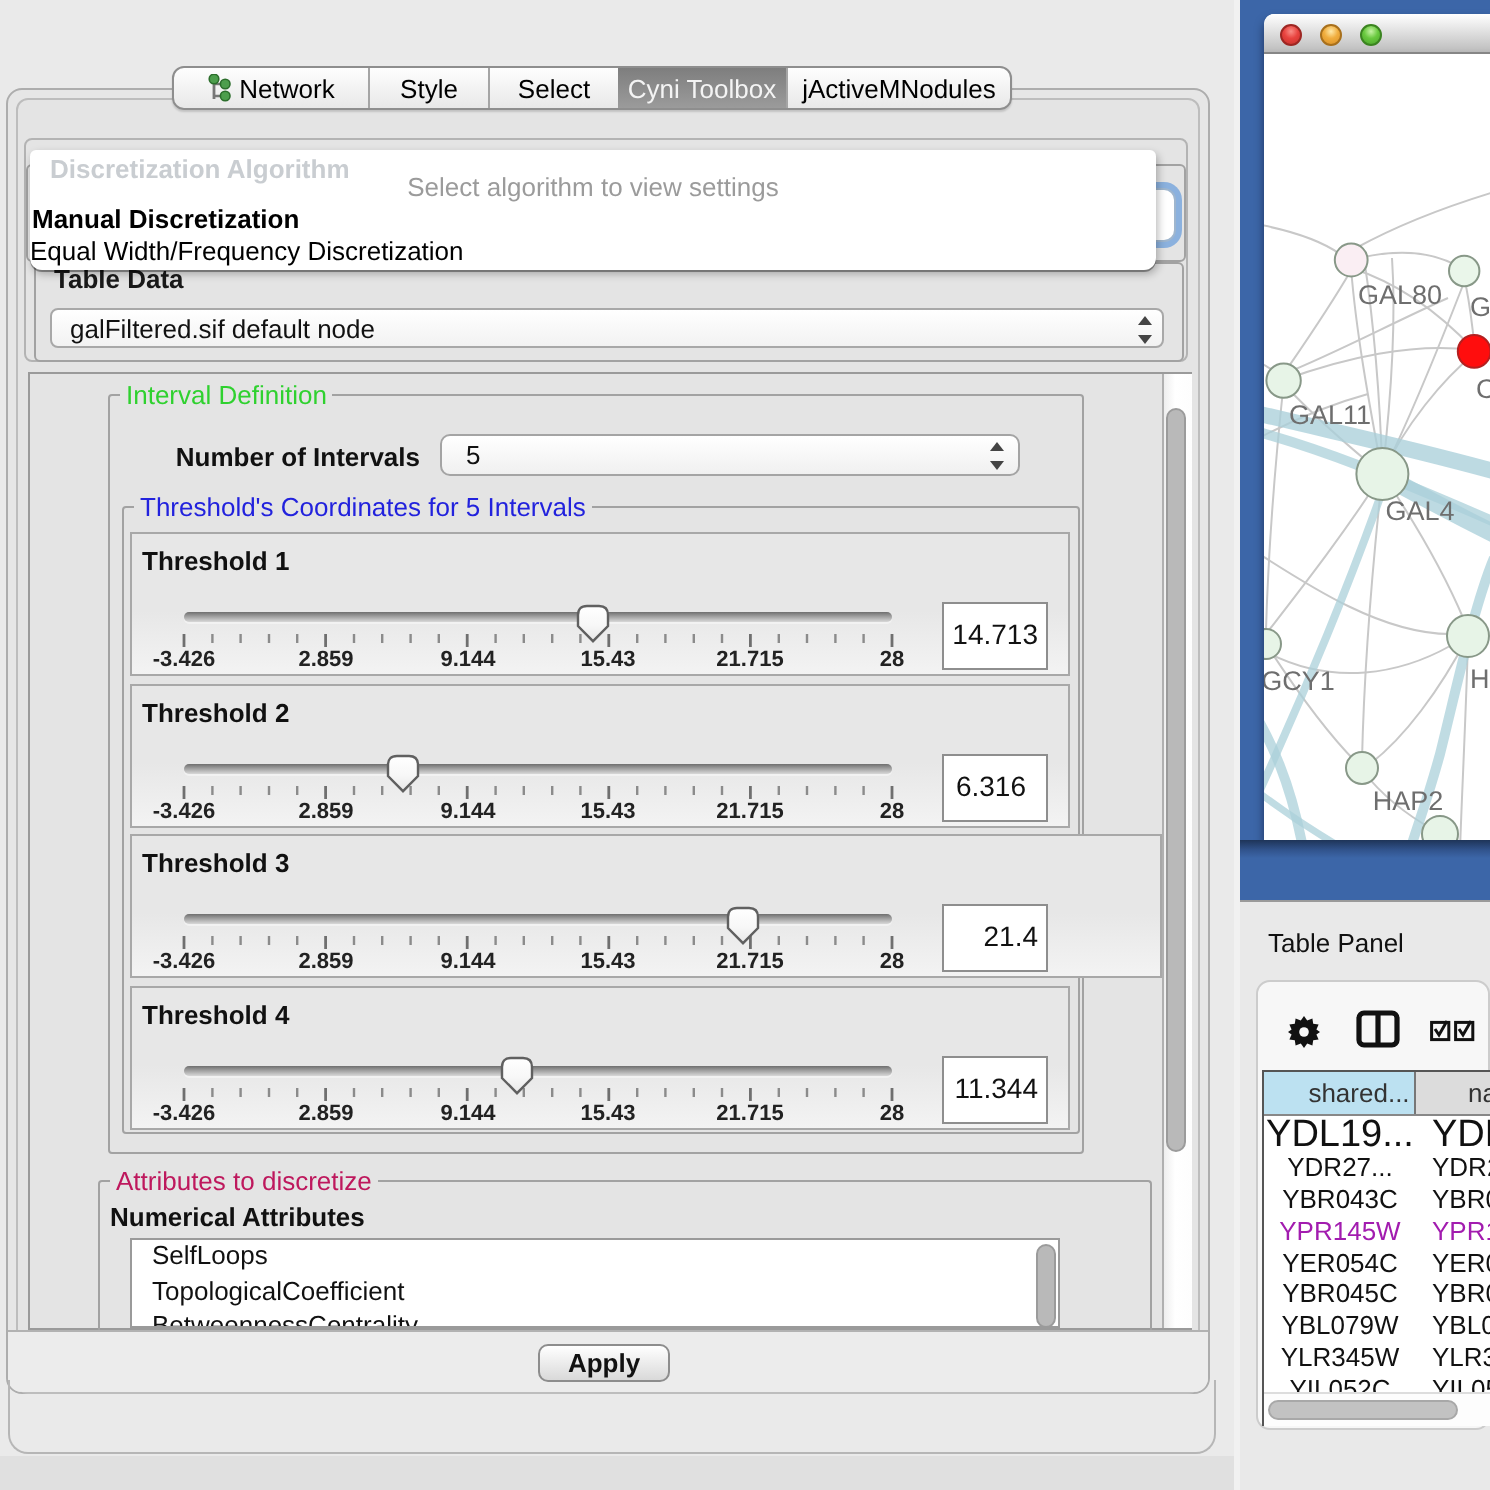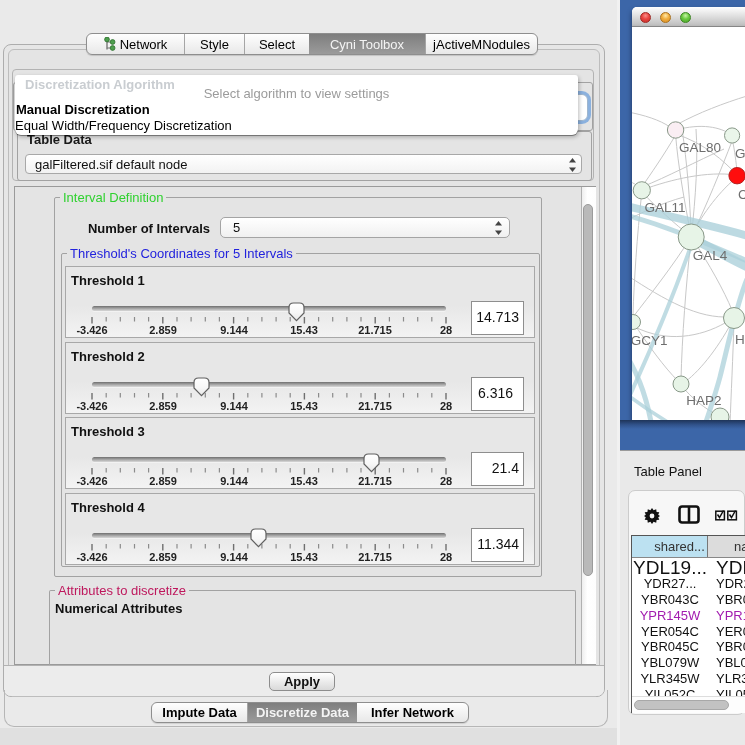--- a/index.html
+++ b/index.html
@@ -25,21 +25,21 @@
           <line x1="3" y1="5" x2="8" y2="5" stroke="#777" stroke-width="1.2"></line>
           <line x1="3" y1="11" x2="8" y2="11" stroke="#777" stroke-width="1.2"></line>
           <circle cx="3" cy="2.5" r="2.4" fill="#4d9e4d" stroke="#2c6e2c" stroke-width="0.8"></circle>
           <circle cx="8.6" cy="5" r="2.4" fill="#4d9e4d" stroke="#2c6e2c" stroke-width="0.8"></circle>
           <circle cx="8.6" cy="11" r="2.4" fill="#4d9e4d" stroke="#2c6e2c" stroke-width="0.8"></circle>
         </svg>
       <span>Network</span>
       </div>
     <div style="width:60px;display:flex;align-items:center;justify-content:center;border-right:1px solid #a5a5a5;">Style</div>
     <div style="width:64px;display:flex;align-items:center;justify-content:center;">Select</div>
-    <div style="width:116px;display:flex;align-items:center;justify-content:center;background:linear-gradient(#7e7e7e,#9b9b9b);color:#f4f4f4;">Cyni Toolbox</div>
+    <div style="width:84px;display:flex;align-items:center;justify-content:center;background:linear-gradient(#7e7e7e,#9b9b9b);color:#f4f4f4;">Cyni Toolbox</div>
     <div style="width:112px;display:flex;align-items:center;justify-content:center;border-left:1px solid #a5a5a5;">jActiveMNodules</div>
   </div>
 
   <div class="abs" style="left:12px;top:69px;width:582px;height:112px;border:1px solid #b3b3b3;border-radius:4px;"></div>
 
   <div class="abs" style="left:13px;top:82px;width:580px;height:49px;border:1px solid #a2a2a2;border-radius:3px;"></div>
 
   <div class="abs" style="left:22px;top:94px;width:566px;height:27px;background:#fff;border:1px solid #9fb6ce;border-radius:6px;box-shadow:0 0 0 3px rgba(110,160,220,.75);"></div>
 
   <div class="abs" style="left:17px;top:131px;width:575px;height:50px;border:1px solid #a2a2a2;border-radius:3px;"></div>
@@ -165,21 +165,21 @@
           <linearGradient id="tgb" x1="0" y1="0" x2="0" y2="1">
             <stop offset="0" stop-color="#ffffff"></stop>
             <stop offset="0.55" stop-color="#f7f7f7"></stop>
             <stop offset="1" stop-color="#e8e8e8"></stop>
           </linearGradient>
         </defs>
         <path d="M1 5.5 Q1 1 5.5 1 L11.5 1 Q16 1 16 5.5 L16 11 L8.5 18.6 L1 11 Z" fill="url(#tgb)" stroke="#606060" stroke-width="1.2"></path>
       </svg>
   <div class="abs" style="left:405px;top:34px;width:53px;height:34px;background:#fff;border:1.5px solid #8e8e8e;font-size:14px;color:#111;text-align:center;line-height:31px;padding-right:4px;">6.316</div>
 </div>
-<div class="abs" style="left:65px;top:417px;width:470px;height:72px;border:1px solid #a8a8a8;background:linear-gradient(#e7e7e7 55%,#f3f3f3);">
+<div class="abs" style="left:65px;top:417px;width:516px;height:72px;border:1px solid #a8a8a8;background:linear-gradient(#e7e7e7 55%,#f3f3f3);">
   <div class="abs" style="left:5px;top:6px;font-size:13px;font-weight:bold;color:#111;">Threshold 3</div>
   <div class="abs" style="left:26px;top:39px;width:354px;height:5px;background:linear-gradient(#6f6f6f,#a0a0a0 45%,#c9c9c9 85%,#d8d8d8);border-radius:2.5px;box-shadow:0 1px 0 #f2f2f2;"></div>
   <svg class="abs" style="left:0;top:49px;" width="470" height="12" viewBox="0 0 470 12">
         <line x1="26.0" y1="1" x2="26.0" y2="7.5" stroke="#6f6f6f" stroke-width="1.4"></line>
         <line x1="40.2" y1="1" x2="40.2" y2="5.5" stroke="#8b8b8b" stroke-width="1.2"></line>
         <line x1="54.3" y1="1" x2="54.3" y2="5.5" stroke="#8b8b8b" stroke-width="1.2"></line>
         <line x1="68.5" y1="1" x2="68.5" y2="5.5" stroke="#8b8b8b" stroke-width="1.2"></line>
         <line x1="82.6" y1="1" x2="82.6" y2="5.5" stroke="#8b8b8b" stroke-width="1.2"></line>
         <line x1="96.8" y1="1" x2="96.8" y2="7.5" stroke="#6f6f6f" stroke-width="1.4"></line>
         <line x1="111.0" y1="1" x2="111.0" y2="5.5" stroke="#8b8b8b" stroke-width="1.2"></line>
@@ -268,29 +268,28 @@
         </defs>
         <path d="M1 5.5 Q1 1 5.5 1 L11.5 1 Q16 1 16 5.5 L16 11 L8.5 18.6 L1 11 Z" fill="url(#tgd)" stroke="#606060" stroke-width="1.2"></path>
       </svg>
   <div class="abs" style="left:405px;top:34px;width:53px;height:34px;background:#fff;border:1.5px solid #8e8e8e;font-size:14px;color:#111;text-align:right;line-height:31px;padding-right:4px;">11.344</div>
 </div>
 
   <div class="abs" style="left:49px;top:590px;width:527px;height:77px;border:1px solid #a2a2a2;border-top-left-radius:2px;border-top-right-radius:2px;border-bottom:none;">
     <span class="grouptitle" style="color:#be185d;">Attributes to discretize</span>
   </div>
   <div class="abs" style="left:55px;top:601px;font-size:13px;font-weight:bold;color:#111;">Numerical Attributes</div>
+  <div class="abs" style="left:65px;top:619px;width:465px;height:45px;background:#fff;border:1px solid #9a9a9a;overflow:hidden;">
+    <div style="font-size:13px;color:#111;padding-left:10px;line-height:17.6px;margin-top:-1px;">SelfLoops<br>TopologicalCoefficient<br>BetweennessCentrality</div>
+    <div class="abs" style="right:1px;top:2px;width:10px;height:42px;background:#b9b9b9;border:1px solid #9b9b9b;border-radius:5px;"></div>
+  </div>
 
   <div class="abs" style="left:4px;top:665px;width:600px;height:31px;background:#ececec;border-top:1px solid #b2b2b2;border-radius:0 0 7px 7px;"></div>
   <div class="abs" style="left:269px;top:672px;width:66px;height:19px;background:linear-gradient(#ffffff,#d9d9d9);border:1px solid #8d8d8d;border-radius:5px;text-align:center;font-size:13px;font-weight:bold;line-height:17px;color:#111;">Apply</div>
 
-  <div class="abs" style="left:151px;top:702px;height:21px;display:flex;border:1px solid #8e8e8e;border-radius:6px;overflow:hidden;background:linear-gradient(#fefefe,#e8e8e8);font-size:13px;font-weight:bold;box-shadow:0 1px 1px rgba(0,0,0,.12);">
-    <div style="width:96px;display:flex;align-items:center;justify-content:center;border-right:1px solid #a5a5a5;">Impute Data</div>
-    <div style="width:109px;display:flex;align-items:center;justify-content:center;background:linear-gradient(#7e7e7e,#9b9b9b);color:#f4f4f4;">Discretize Data</div>
-    <div style="width:111px;display:flex;align-items:center;justify-content:center;">Infer Network</div>
-  </div>
 
   <div class="abs" style="left:4px;top:690px;width:604px;height:37px;border:1px solid #b6b6b6;border-top:none;border-radius:0 0 10px 10px;"></div>
 </div>
 
 <div class="abs" style="left:15px;top:75px;width:563px;height:60px;background:#fff;border-radius:3px 3px 6px 6px;box-shadow:0 1px 0 rgba(0,0,0,.35),1px 2px 4px rgba(0,0,0,.28);z-index:50;">
   <div class="abs" style="left:10px;top:2px;font-size:13px;font-weight:bold;color:#c9cdd1;">Discretization Algorithm</div>
   <div class="abs" style="left:0;top:11px;width:563px;text-align:center;font-size:13px;color:#9b9b9b;">Select algorithm to view settings</div>
   <div class="abs" style="left:1px;top:27px;font-size:13px;font-weight:bold;color:#000;">Manual Discretization</div>
   <div class="abs" style="left:0px;top:43px;font-size:13px;color:#000;">Equal Width/Frequency Discretization</div>
 </div>

